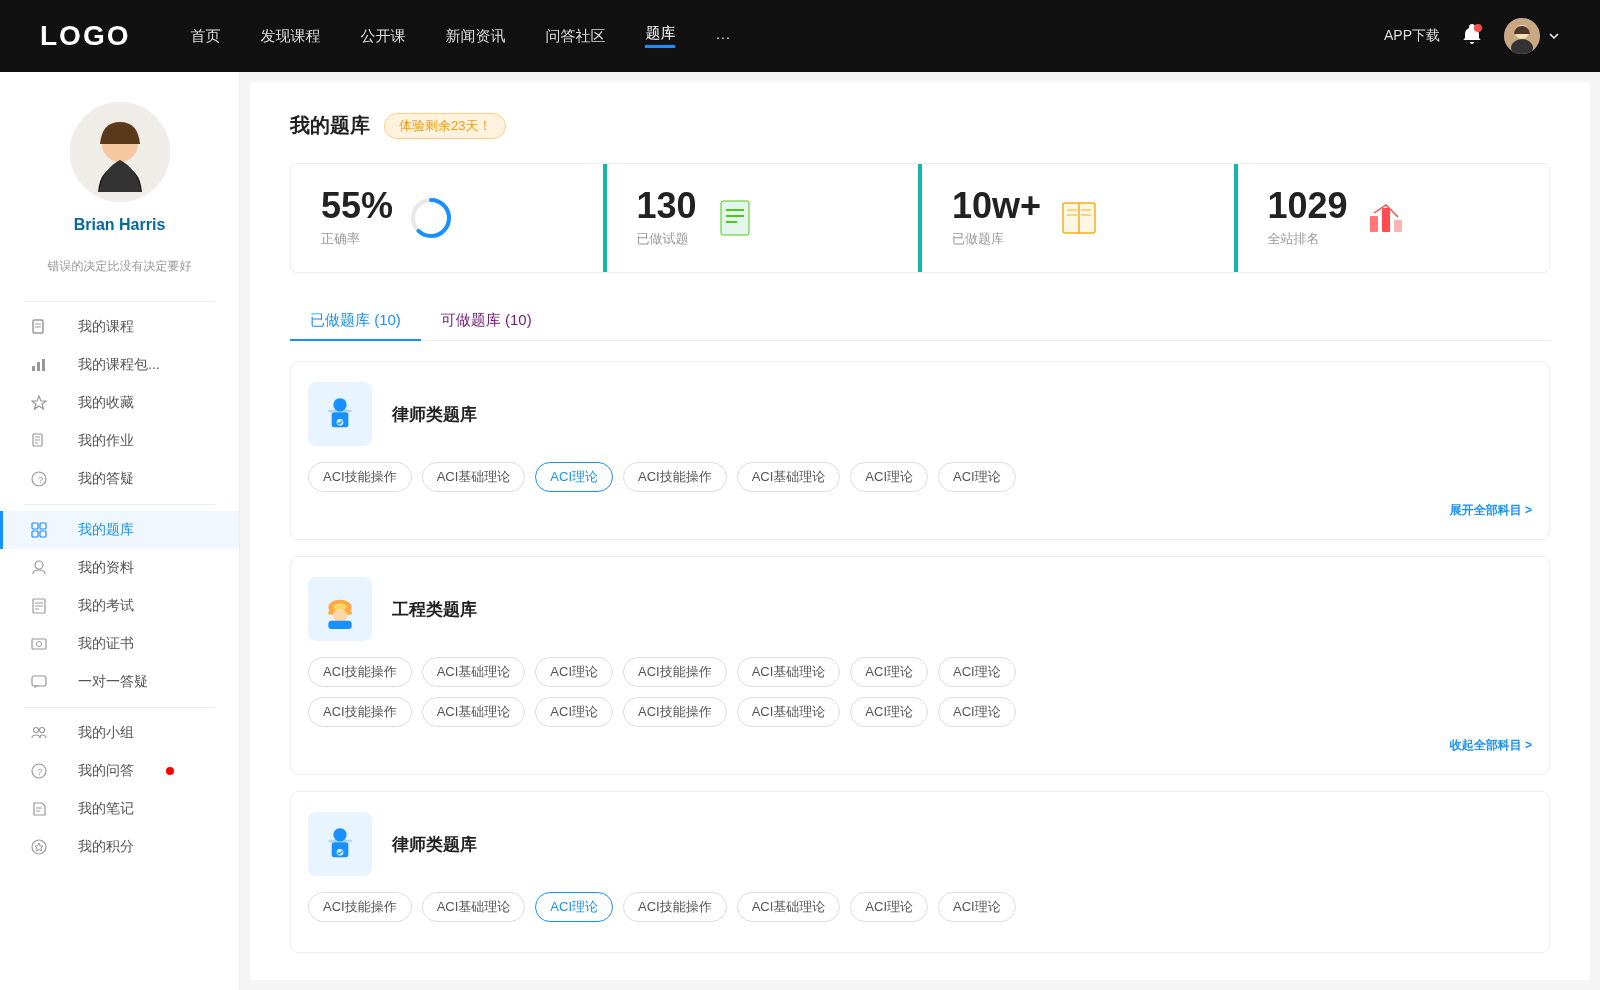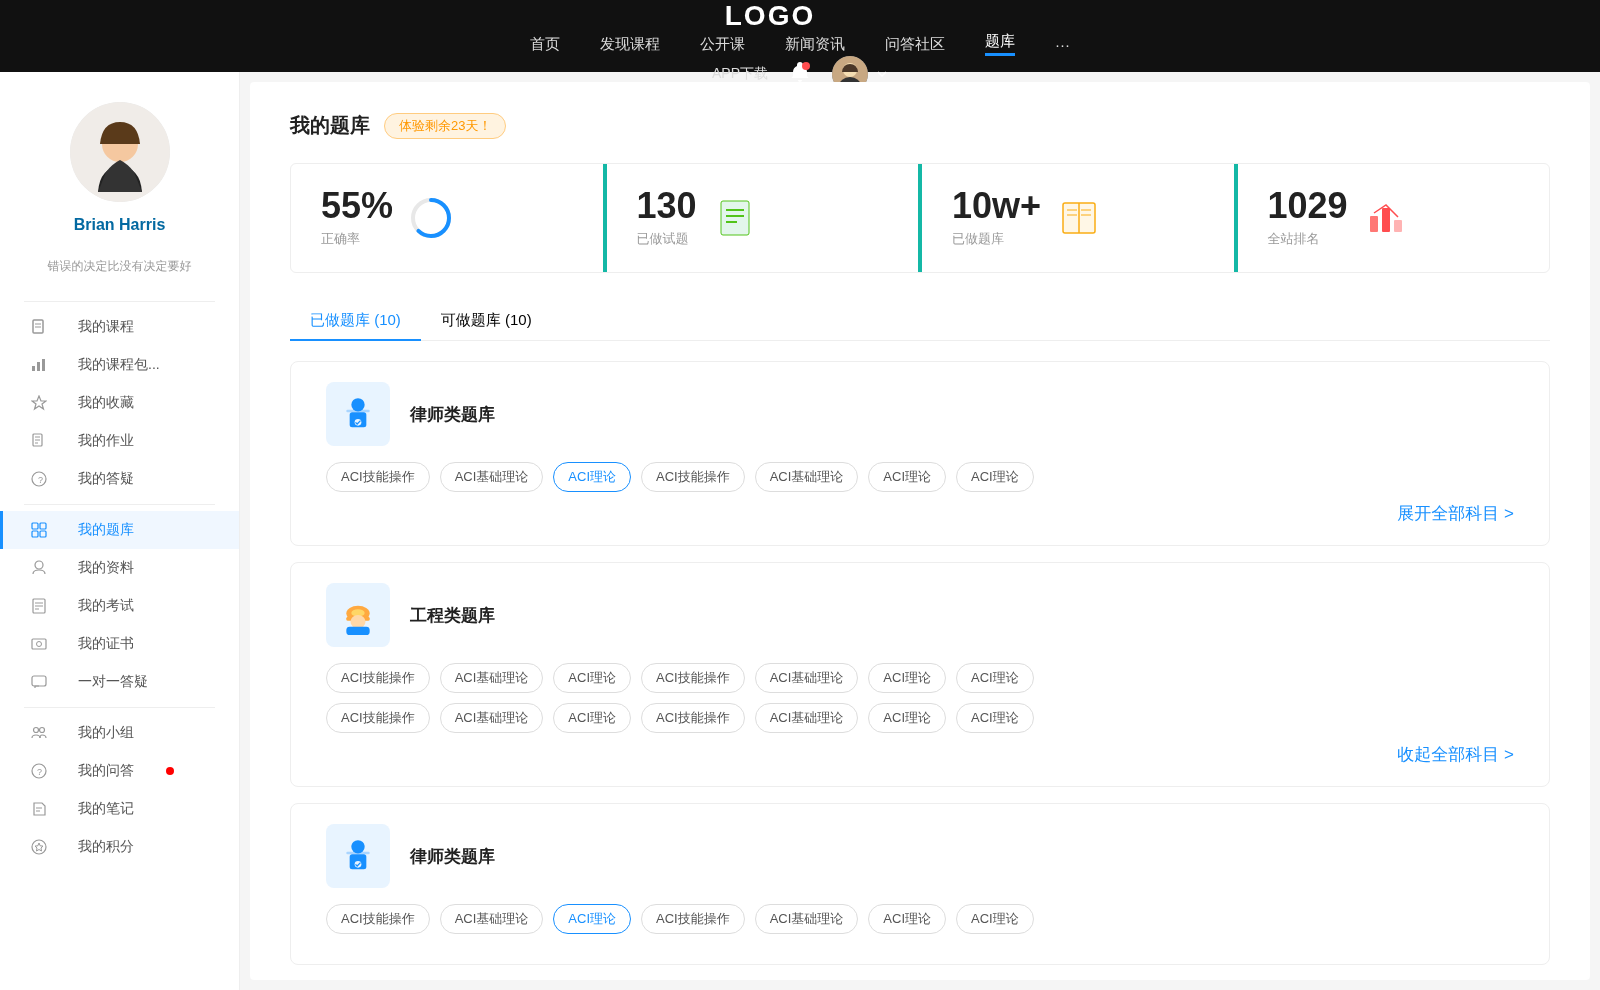--- a/index.html
+++ b/index.html
@@ -6,21 +6,20 @@
     body { font-family: 'PingFang SC', 'Microsoft YaHei', sans-serif; background: #f5f5f5; width: 1600px; height: 990px; overflow: hidden; }
 
     
     .navbar {
       background: #111;
       height: 72px;
       display: flex;
       align-items: center;
       padding: 0 40px;
       color: #fff;
-      flex-direction: column;
     }
     .navbar .logo {
       font-size: 28px;
       font-weight: bold;
       color: #fff;
       margin-right: 60px;
       letter-spacing: 2px;
     }
     .navbar .nav-links {
       display: flex;
@@ -236,21 +235,21 @@
     
     .tabs {
       display: flex;
       gap: 0;
       margin-bottom: 20px;
       border-bottom: 1px solid #eee;
     }
     .tab {
       padding: 10px 20px;
       font-size: 15px;
-      color: #000000;
+      color: #701a75;
       cursor: pointer;
       position: relative;
     }
     .tab.active {
       color: #1890ff;
       font-weight: 500;
     }
     .tab.active::after {
       content: '';
       position: absolute;
@@ -259,21 +258,21 @@
       right: 0;
       height: 2px;
       background: #1890ff;
     }
 
     
     .bank-card {
       border: 1px solid #eee;
       border-radius: 8px;
       margin-bottom: 16px;
-      padding: 20px 35px;
+      padding: 20px 17px;
       background: #fff;
     }
     .bank-card-header {
       display: flex;
       align-items: center;
       gap: 20px;
       margin-bottom: 16px;
     }
     .bank-icon-wrap {
       width: 64px;
@@ -304,24 +303,25 @@
       color: #555;
       cursor: pointer;
     }
     .tag.active-tag {
       border-color: #1890ff;
       color: #1890ff;
       border-radius: 20px;
     }
     .expand-btn {
       text-align: right;
-      font-size: 17px;
+      font-size: 12px;
       color: #1890ff;
       cursor: pointer;
       margin-top: 4px;
+      font-weight: bold;
     }
 
     
     .engineer-icon svg, .lawyer-icon svg {
       width: 40px;
       height: 40px;
     }
   </style>
 </head>
 <body>

